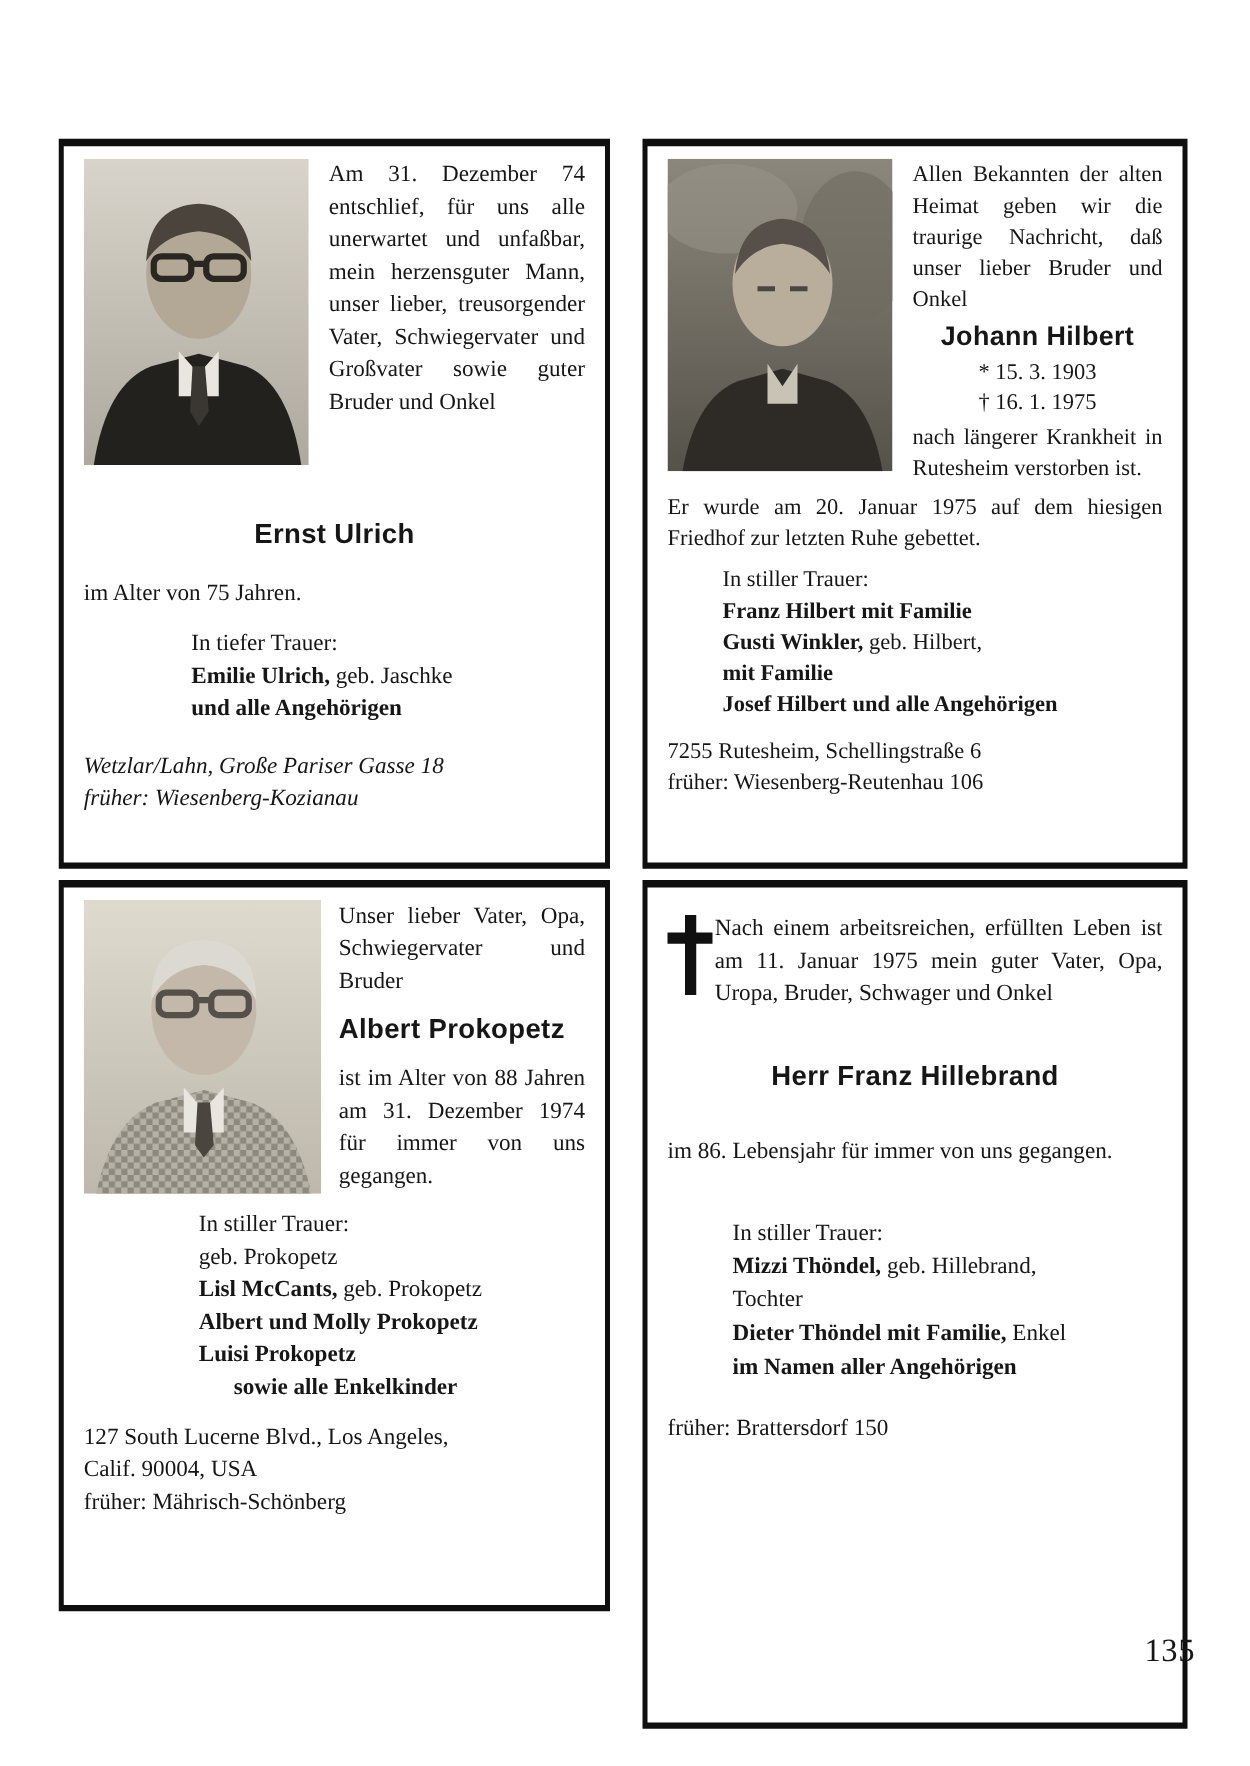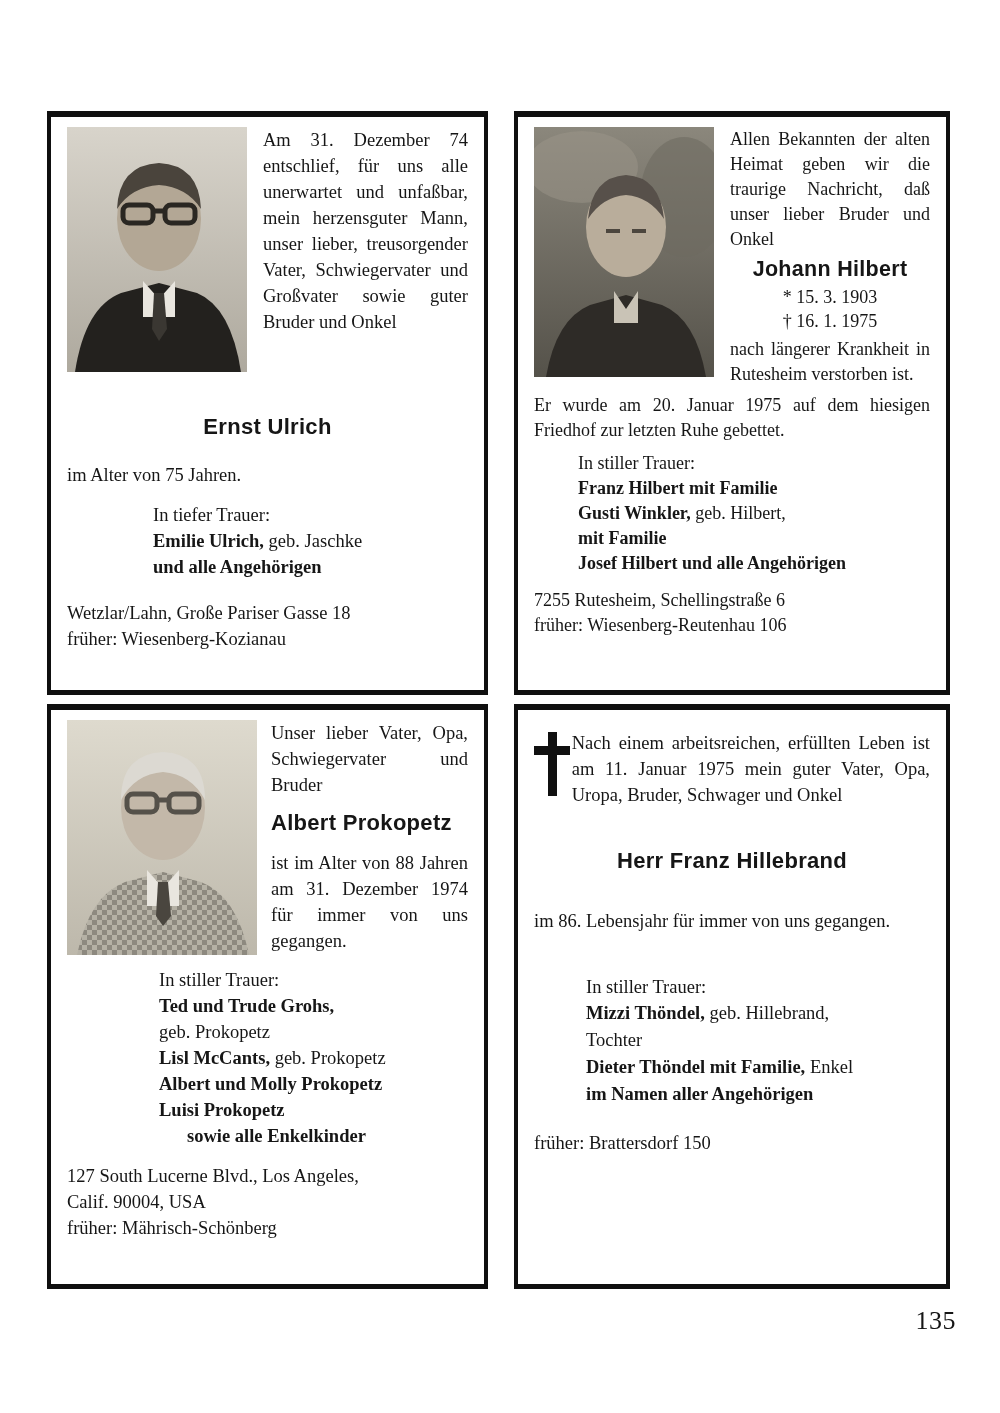--- a/index.html
+++ b/index.html
@@ -10,41 +10,41 @@
     background:#ffffff; margin:0 auto; overflow:hidden;
   }
   .notice {
     position:absolute; background:#fff;
     border:4px solid #0f0f0f; border-top-width:6px; border-bottom-width:5px;
     padding:10px 16px 12px; overflow:hidden;
   }
   #notice-ulrich     { left:47px;  top:111px; width:441px; height:584px; }
   #notice-hilbert    { left:514px; top:111px; width:436px; height:584px; }
   #notice-prokopetz  { left:47px;  top:704px; width:441px; height:585px; }
-  #notice-hillebrand { left:514px; top:704px; width:436px; height:585px; }
+  #notice-hillebrand { left:514px; top:704px; width:436px; height:679px; }
 
   .photo-row { display:flex; gap:16px; }
   .photo { flex:0 0 auto; }
   .photo svg { display:block; }
   .col { flex:1 1 auto; min-width:0; }
 
   .jtext { font-size:18.5px; line-height:26px; text-align:justify; hyphens:auto; }
   .line  { font-size:18.5px; line-height:26px; }
   .dname {
     font-family:"Liberation Sans", sans-serif;
     font-size:22px; font-weight:700; letter-spacing:.3px;
   }
   strong { font-weight:700; }
 
   
   #notice-ulrich .dname   { margin-top:42px; text-align:center; }
   #notice-ulrich .ageline { margin-top:22px; }
   #notice-ulrich .trauer  { margin-top:14px; margin-left:86px; }
   #notice-ulrich .mourner { margin-left:86px; }
-  #notice-ulrich .addr-block { margin-top:20px; }
+  #notice-ulrich .addr-block { margin-top:20px;font-style:italic; }
 
   
   #notice-hilbert .jtext, #notice-hilbert .line { font-size:18px; line-height:25px; }
   #notice-hilbert .dname { font-size:21.5px; margin:5px 0 3px; text-align:center; }
   #notice-hilbert .dates { text-align:center; line-height:24px; }
   #notice-hilbert .illness { margin-top:4px; }
   #notice-hilbert .burial  { margin-top:6px; }
   #notice-hilbert .trauer  { margin-top:8px; margin-left:44px; }
   #notice-hilbert .mourner { margin-left:44px; }
   #notice-hilbert .addr-block { margin-top:12px; }
@@ -184,21 +184,20 @@
           <path d="M91 162 L101 162 L104 196 L96 206 L89 196 Z" fill="#4a463f"></path>
         </svg>
       </div>
       <div class="col">
         <p class="jtext">Unser lieber Vater, Opa, Schwiegervater und Bruder</p>
         <h2 class="dname">Albert Prokopetz</h2>
         <p class="jtext">ist im Alter von 88 Jahren am 31. Dezember 1974 für immer von uns gegangen.</p>
       </div>
     </div>
     <p class="line trauer">In stiller Trauer:</p>
-    <p class="line mourner"><strong>Ted und Trude Grohs,</strong></p>
     <p class="line mourner"><span>geb. Prokopetz</span></p>
     <p class="line mourner"><strong>Lisl McCants,</strong><span> geb. Prokopetz</span></p>
     <p class="line mourner"><strong>Albert und Molly Prokopetz</strong></p>
     <p class="line mourner"><strong>Luisi Prokopetz</strong></p>
     <p class="line mourner extra-indent"><strong>sowie alle Enkelkinder</strong></p>
     <div class="addr-block">
       <p class="line addr">127 South Lucerne Blvd., Los Angeles,</p>
       <p class="line addr">Calif. 90004, USA</p>
       <p class="line addr">früher: Mährisch-Schönberg</p>
     </div>

